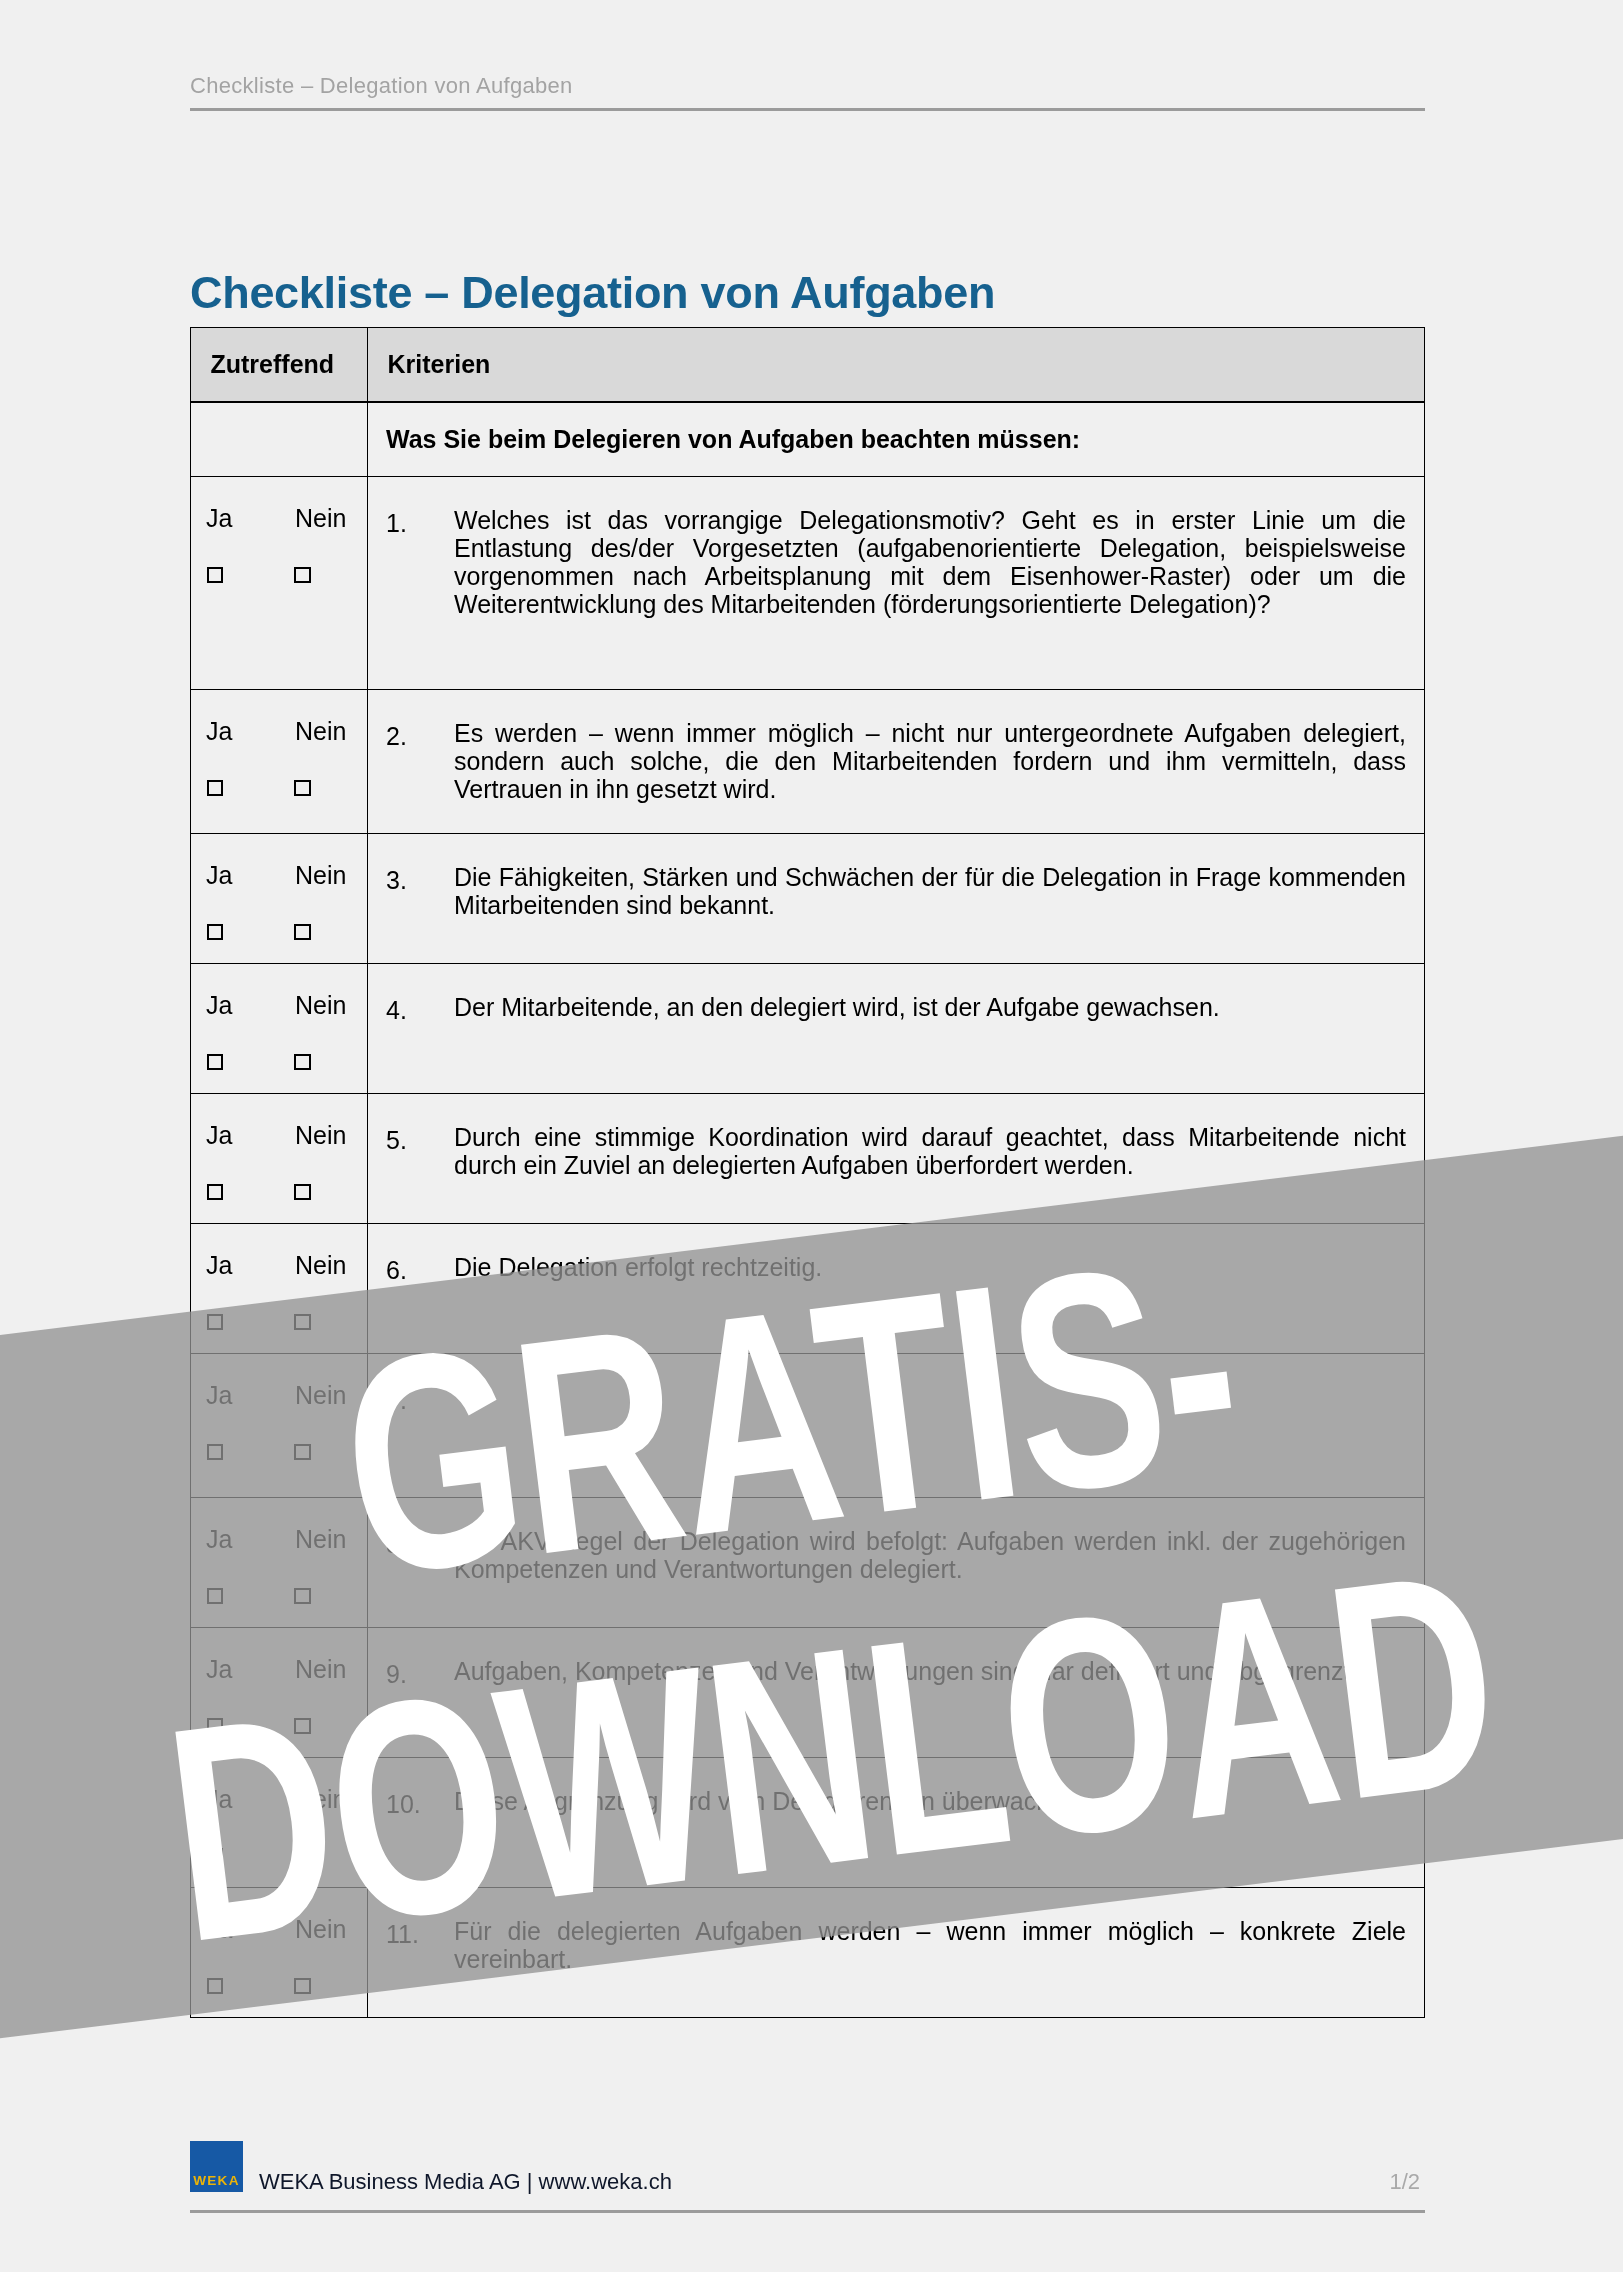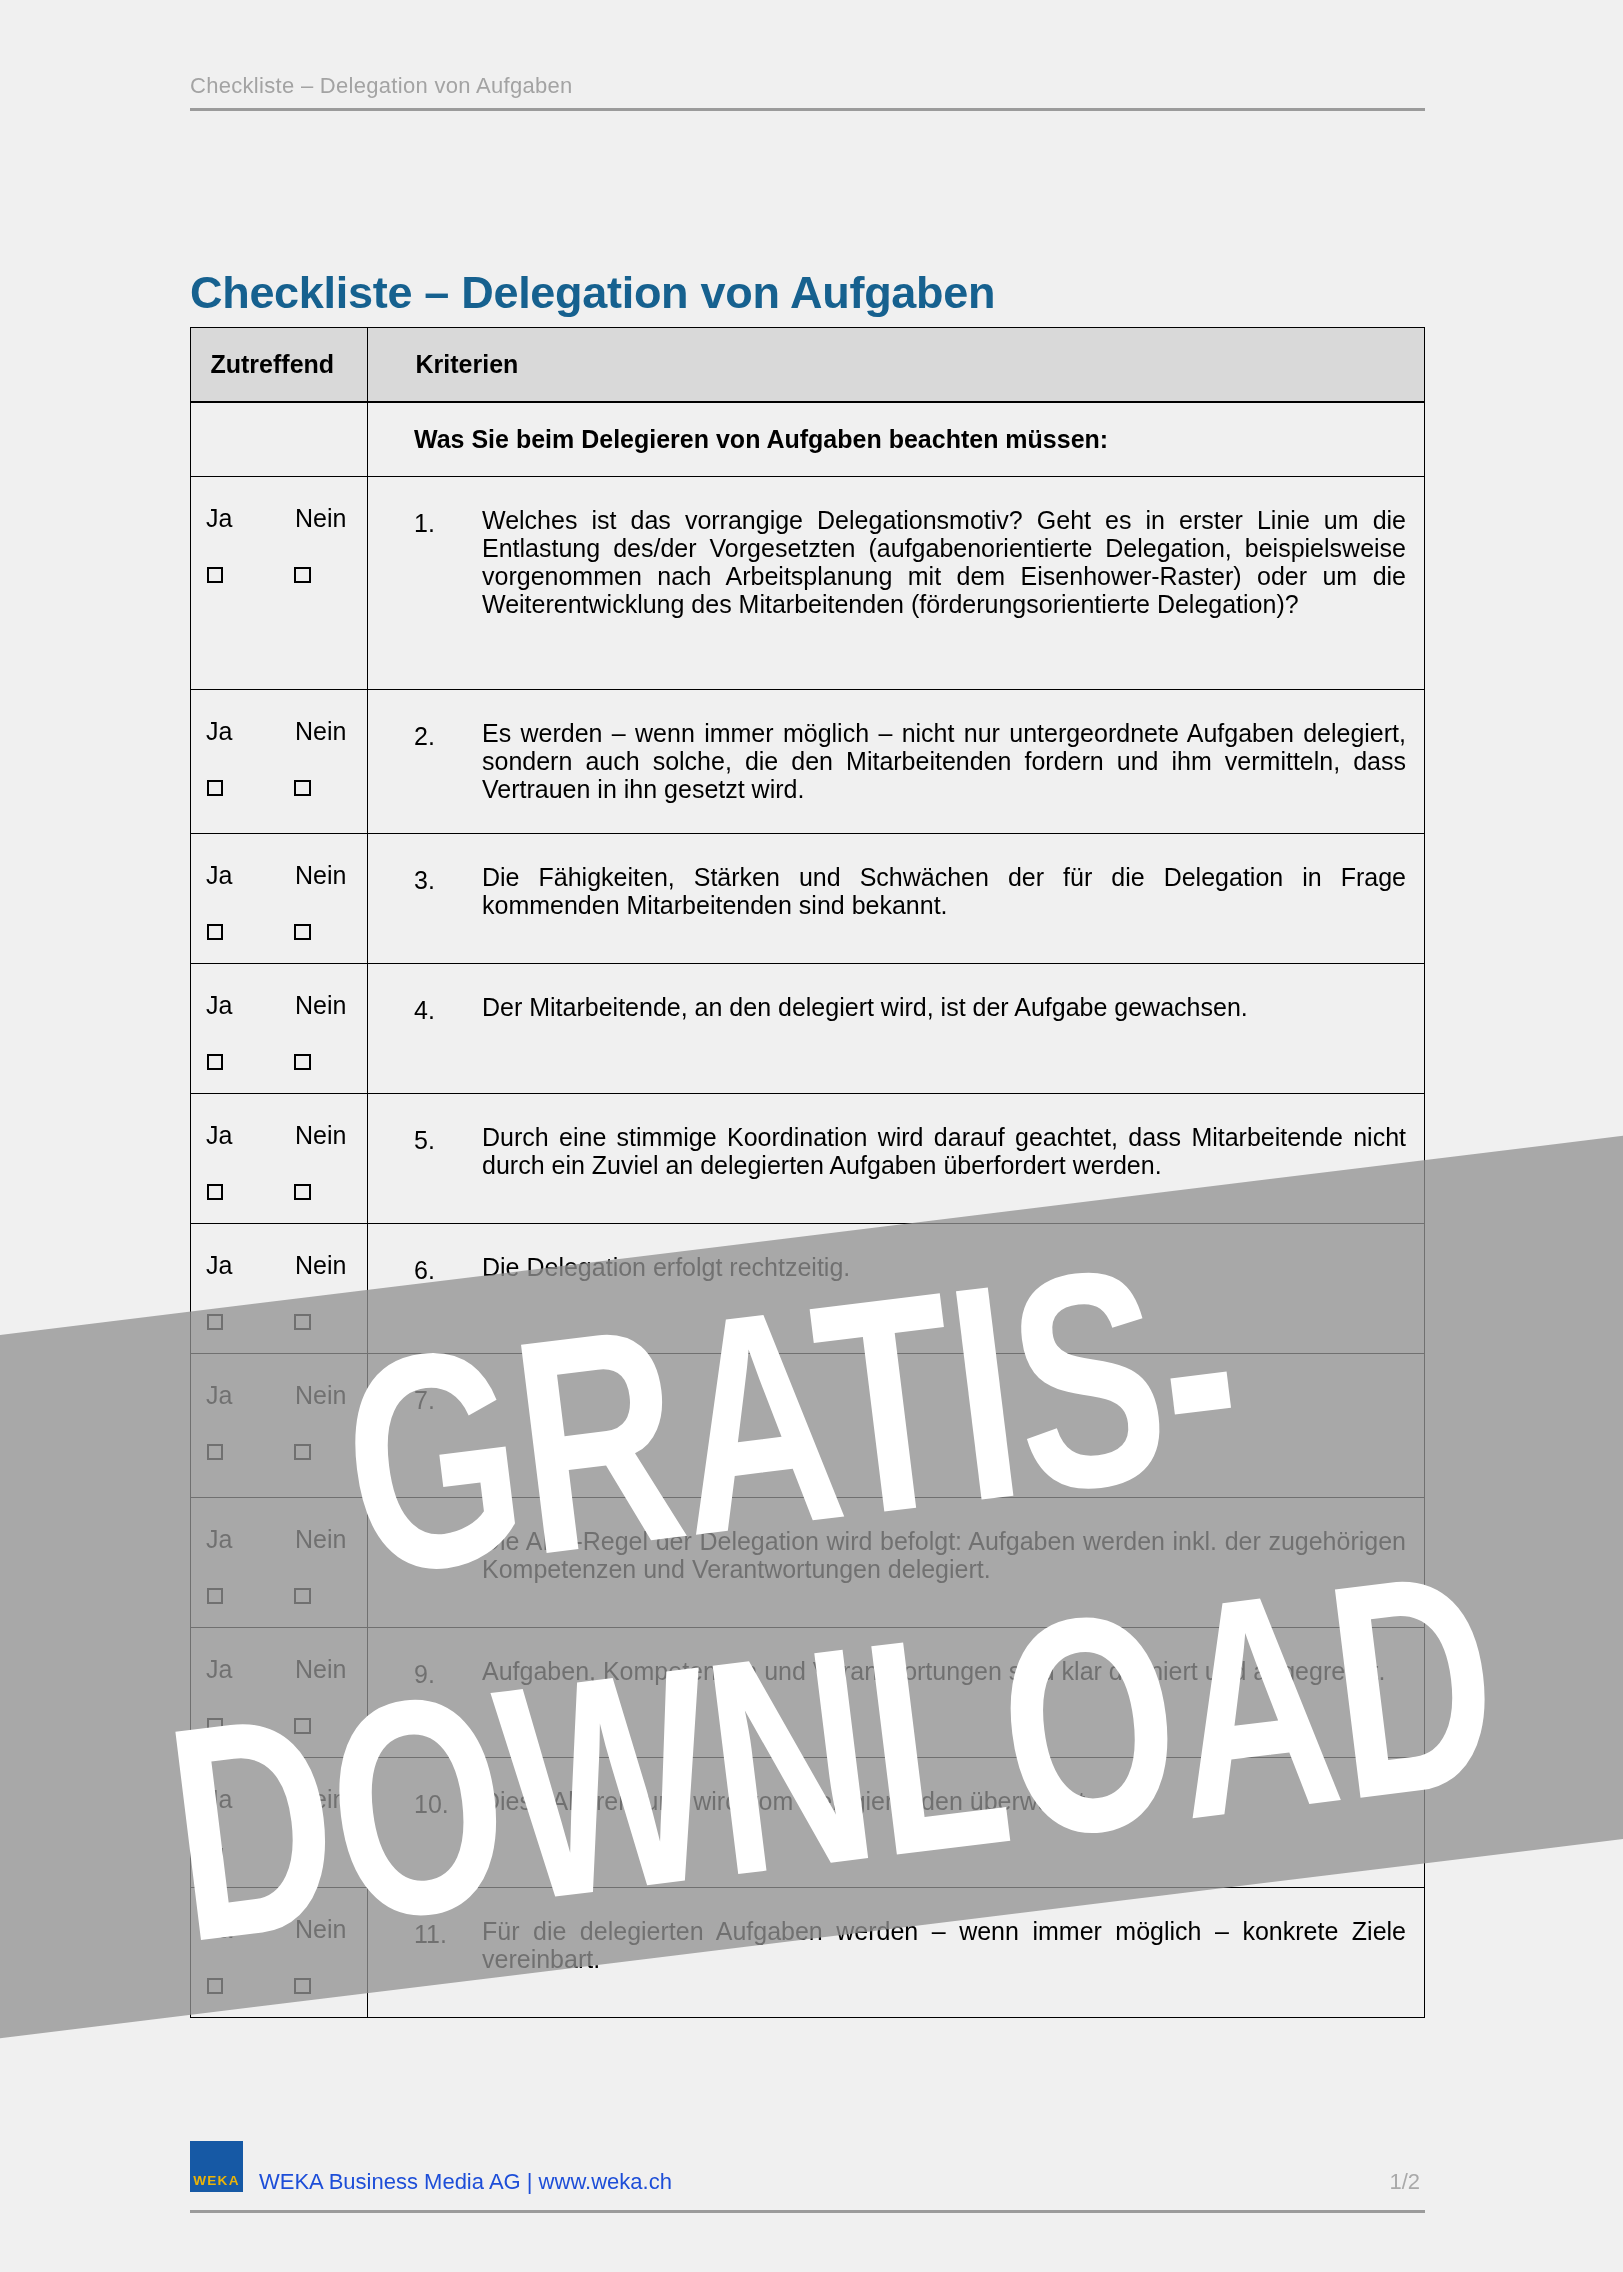--- a/index.html
+++ b/index.html
@@ -27,21 +27,21 @@
     position: absolute; left: 190px; top: 240px;
     font-size: 45px; font-weight: bold; color: #16618f;
     letter-spacing: -0.3px; line-height: 1;
   }
 
   
   .checklist {
     position: absolute; left: 190px; top: 327px; width: 1235px;
     border: 1.9px solid #000; box-sizing: border-box;
   }
-  .row { display: flex; border-top: 1.9px solid #000; gap: 28px; }
+  .row { display: flex; border-top: 1.9px solid #000; }
   .row:first-child { border-top: none; }
   .row.hdr { background: #d9d9d9; min-height: 73px; }
   .row.intro-row { border-top: 2.6px solid #000; min-height: 73px; }
   .row.item-row { min-height: 129px; }
   .row.item-row.tall { min-height: 212px; }
   .row.item-row.mid { min-height: 143px; }
 
   .cell { box-sizing: border-box; }
   .c1 { width: 177px; flex: 0 0 177px; border-right: 1.9px solid #000; }
   .c2 { flex: 1 1 auto; min-width: 0; }
@@ -102,21 +102,21 @@
     width: 53px; height: 51px; background: #1659a5;
     display: flex; align-items: flex-end; justify-content: center;
     box-sizing: border-box; padding-bottom: 4.5px;
   }
   .footer-logo-text {
     color: #eab308; font-size: 13.6px; font-weight: bold; letter-spacing: 1.3px;
     line-height: 1;
   }
   .footer-company {
     position: absolute; left: 259px; top: 2169px;
-    font-size: 22px; color: #1d4ed8;
+    font-size: 22px; color: #0f172a;
   }
   .footer-page {
     position: absolute; left: 180px; top: 2169px; width: 1240px;
     text-align: right; font-size: 22px; color: #a9a9a9;
   }
   .rule-bottom {
     position: absolute; left: 190px; top: 2210px;
     width: 1235px; height: 2.6px; background: #9b9b9b;
   }
 </style>

